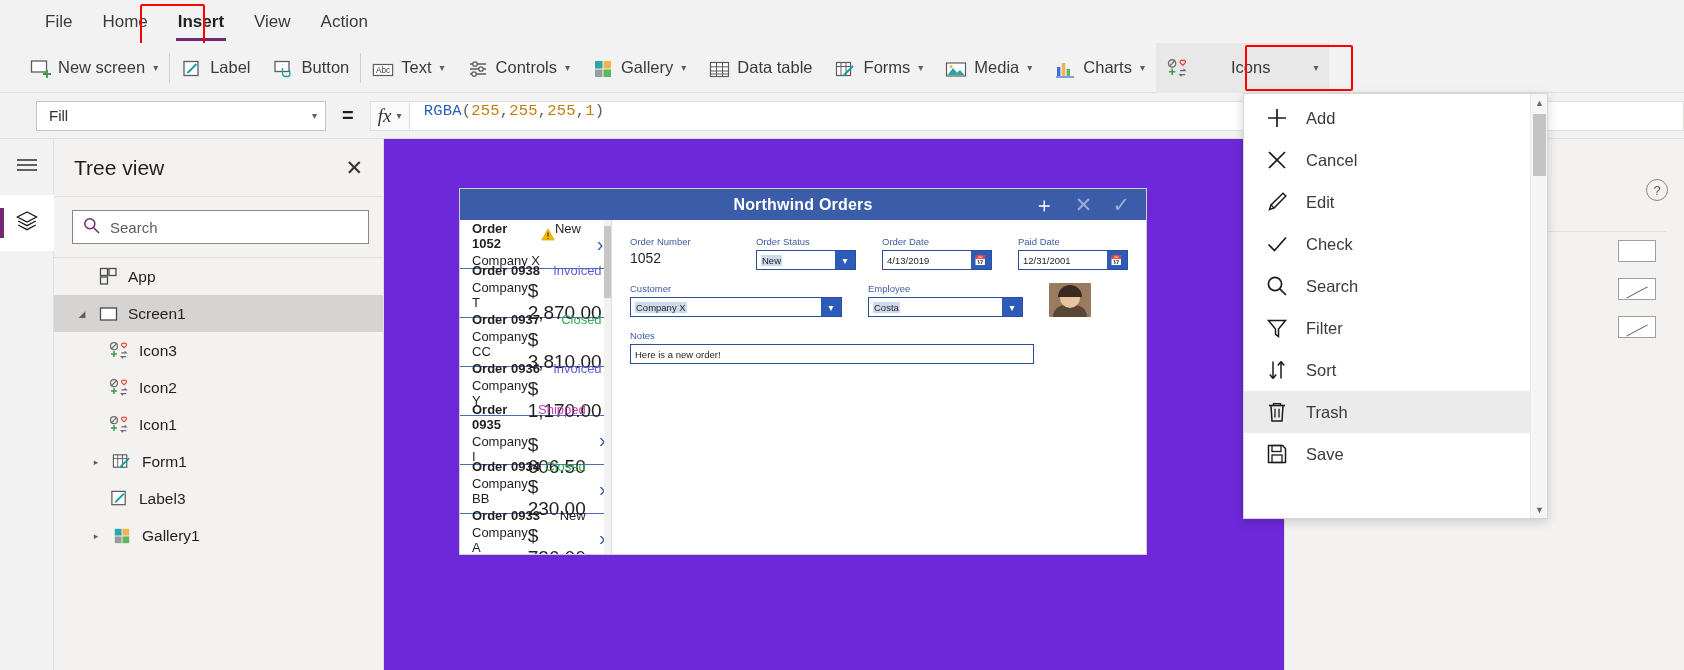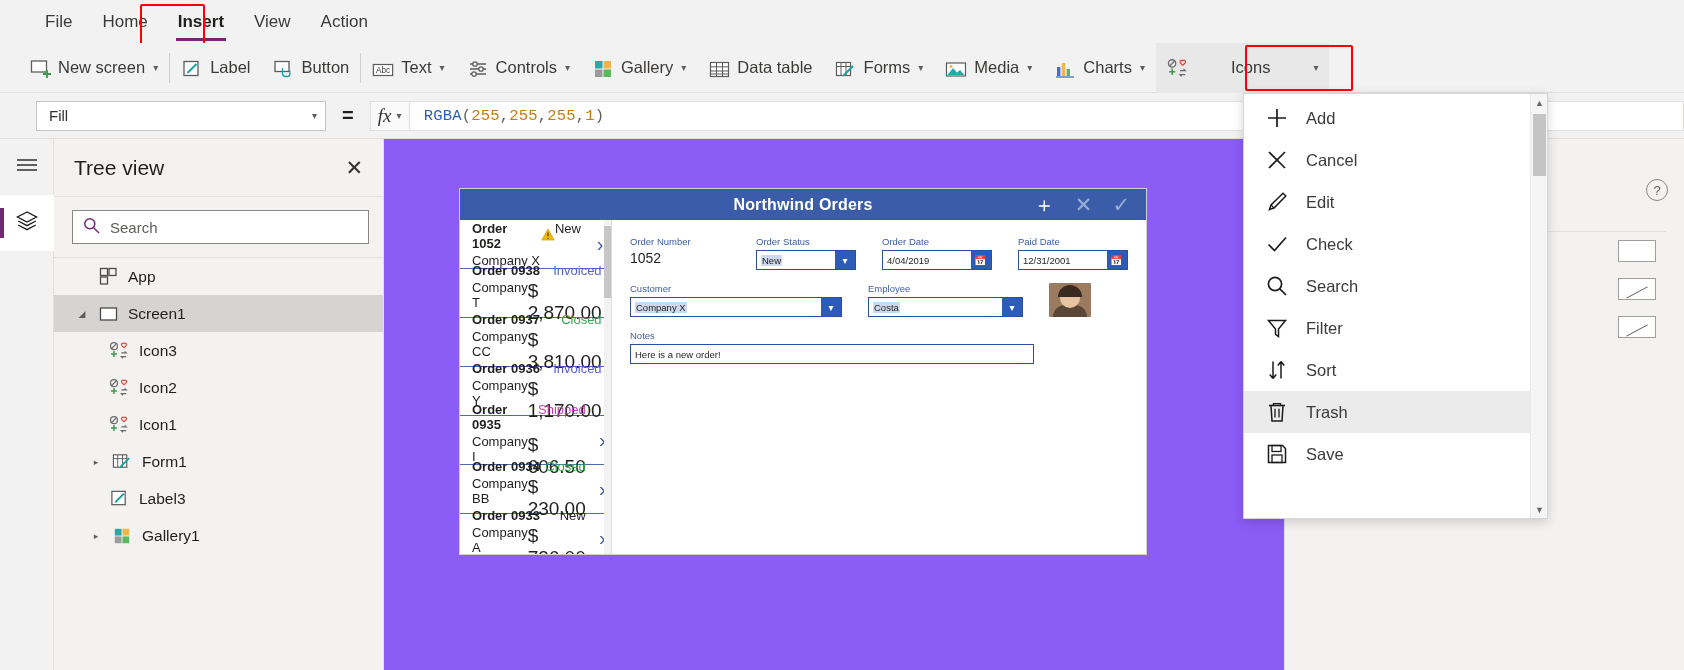--- a/index.html
+++ b/index.html
@@ -59,21 +59,21 @@
     justify-content: space-between;
   }
   .eq { font-size: 20px; color: #201f1e; font-weight: bold; margin: 0 16px; }
   .fx-btn {
     width: 40px; height: 30px; background: #fafafa; border: 1px solid #e1dfdd;
     display: flex; align-items: center; justify-content: center; gap: 4px;
     font-family: "Liberation Serif", serif; font-style: italic; font-size: 19px; color: #323130;
   }
   .fx-input {
     flex: 1; height: 30px; background: #fff; border: 1px solid #e1dfdd; border-left: none;
-    display: flex; align-items: center; padding-left: 14px;
+    display: flex; padding-left: 14px;
     font-family: "Liberation Mono", monospace; font-size: 15.5px; letter-spacing: .2px;
   }
   .tok-fn { color: #2b5fb8; }
   .tok-paren { color: #605e5c; }
   .tok-num { color: #c07b0a; }
 
   
   .rail {
     position: absolute; left: 0; top: 139px; width: 54px; height: 531px;
     background: #f2f2f2; border-right: 1px solid #e1dfdd;
@@ -112,21 +112,21 @@
   }
   .tree-row.sel { background: #d6d4d2; }
   .tw-arrow {
     width: 12px; font-size: 9px; color: #605e5c; flex: none; text-align: center;
   }
   .tw-icon { width: 22px; height: 20px; flex: none; display:flex; align-items:center; justify-content:center; }
 
   
   .canvasarea {
     position: absolute; left: 384px; top: 139px; width: 900px; height: 531px;
-    background: #8b5cf6;
+    background: #6d28d9;
   }
   .phone {
     position: absolute; left: 76px; top: 50px; width: 686px; height: 365px;
     background: #fff; box-shadow: 0 0 0 1px #d0cece;
   }
   .app-title {
     height: 31px; background: #3b5ca8; display: flex; align-items: center;
     justify-content: center; position: relative;
   }
   .app-title-text { color: #fff; font-size: 16px; font-weight: bold; letter-spacing: .2px; }
@@ -693,21 +693,21 @@
             <div class="f-field" style="width:100px">
               <span class="f-lbl">Order Status</span>
               <div class="f-input">
                 <span class="f-sel-text">New</span>
                 <span class="f-drop">▾</span>
               </div>
             </div>
             <div class="f-field" style="width:110px">
               <span class="f-lbl">Order Date</span>
               <div class="f-input">
-                <span>4/04/2019</span>
+                <span>4/13/2019</span>
                 <span class="f-cal">📅</span>
               </div>
             </div>
             <div class="f-field" style="width:110px">
               <span class="f-lbl">Paid Date</span>
               <div class="f-input">
                 <span>12/31/2001</span>
                 <span class="f-cal">📅</span>
               </div>
             </div>

